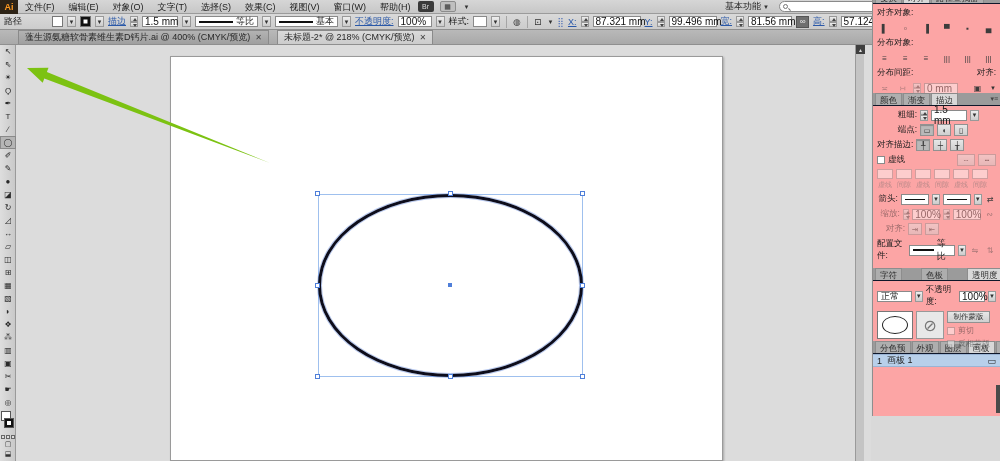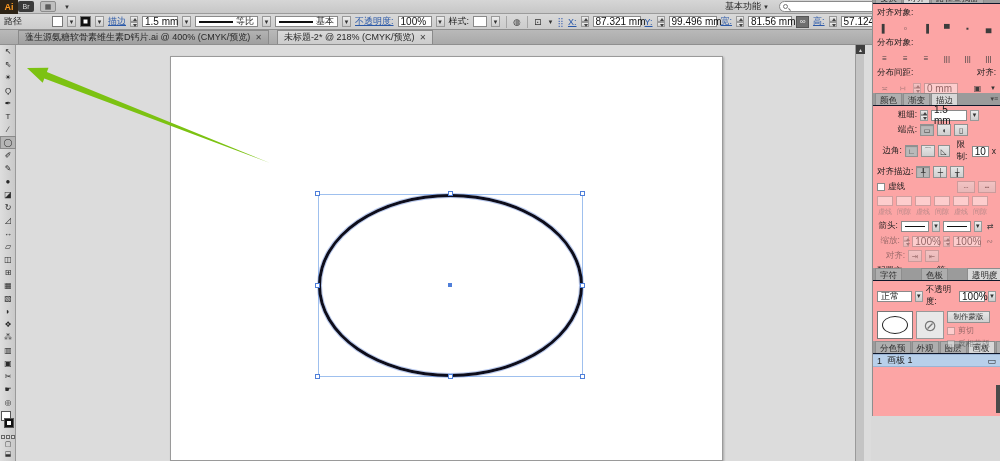--- a/index.html
+++ b/index.html
@@ -136,20 +136,23 @@
   .ab-fill { flex:1; }
   .small { font-size:8px; }
 </style>
 </head>
 <body>
 
 <div id="app">
 
   <div id="menubar">
     <div id="ai-logo">Ai</div>
+    <div>
+      
+    <span class="menu-item">文件(F)</span><span class="menu-item">编辑(E)</span><span class="menu-item">对象(O)</span><span class="menu-item">文字(T)</span><span class="menu-item">选择(S)</span><span class="menu-item">效果(C)</span><span class="menu-item">视图(V)</span><span class="menu-item">窗口(W)</span><span class="menu-item">帮助(H)</span></div>
     <span class="mb-icon">Br</span>
     <span class="mb-icon light">▦</span>
     <span class="caret">▼</span>
     <div class="mb-spacer"></div>
     <div id="workspace-switcher">
       <span>基本功能</span>
         <span class="caret">▼</span>
     </div>
     <div id="searchbox">
       <span class="mag"></span>
@@ -446,29 +449,20 @@
           <span class="field" style="width:36px;">1.5 mm</span>
           <span class="dd">▼</span>
         </div>
         <div class="prow">
           <span class="plabel" style="width:40px;text-align:right;">端点:</span>
           <span class="btn pressed" style="width:14px;">▭</span>
           <span class="btn" style="width:14px;">◖</span>
           <span class="btn" style="width:14px;">▯</span>
         </div>
         <div class="prow">
-          <span class="plabel" style="width:40px;text-align:right;">边角:</span>
-          <span class="btn pressed" style="width:14px;">∟</span>
-          <span class="btn" style="width:14px;">⌒</span>
-          <span class="btn" style="width:14px;">◺</span>
-          <span class="plabel" style="margin-left:4px;">限制:</span>
-          <span class="field" style="width:18px;">10</span>
-          <span class="plabel">x</span>
-        </div>
-        <div class="prow">
           <span class="plabel">对齐描边:</span>
           <span class="btn pressed" style="width:14px;">╀</span>
           <span class="btn" style="width:14px;">┼</span>
           <span class="btn" style="width:14px;">╁</span>
         </div>
         <div class="prow">
           <span class="checkbox"></span>
           <span class="plabel">虚线</span>
           <span class="btn disabled" style="margin-left:auto;width:18px;">┄</span>
           <span class="btn disabled" style="width:18px;">╍</span>

